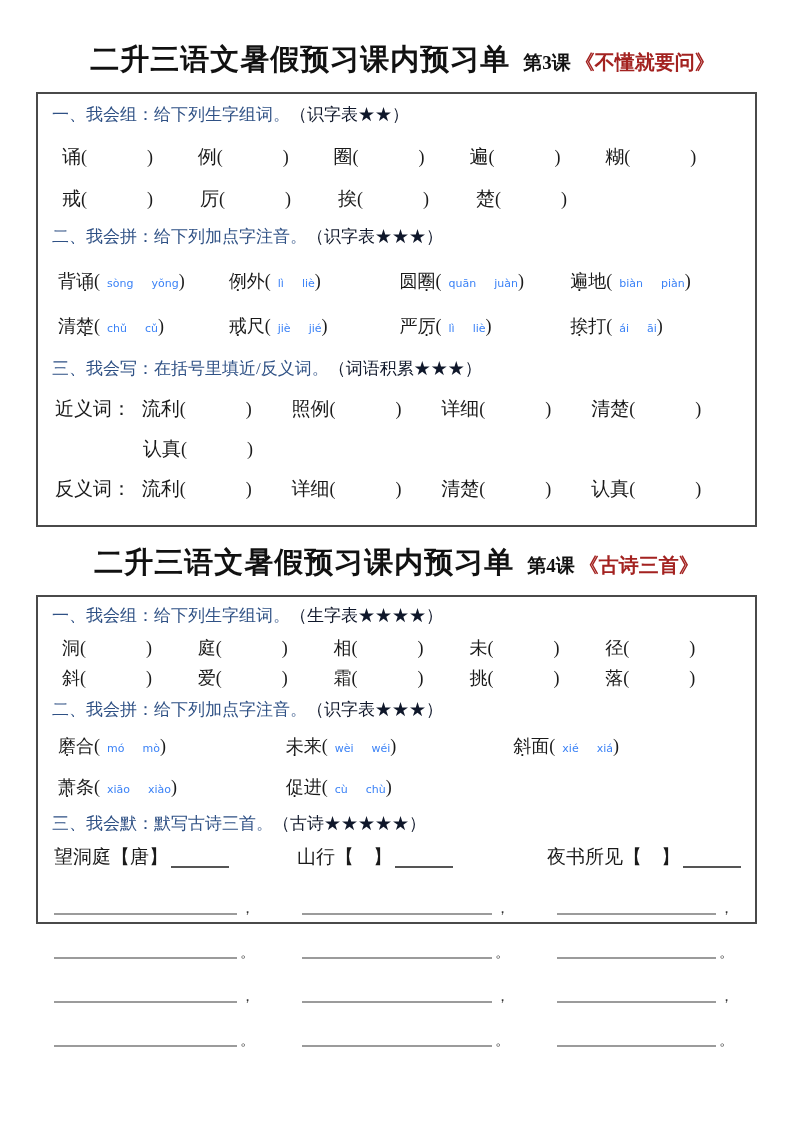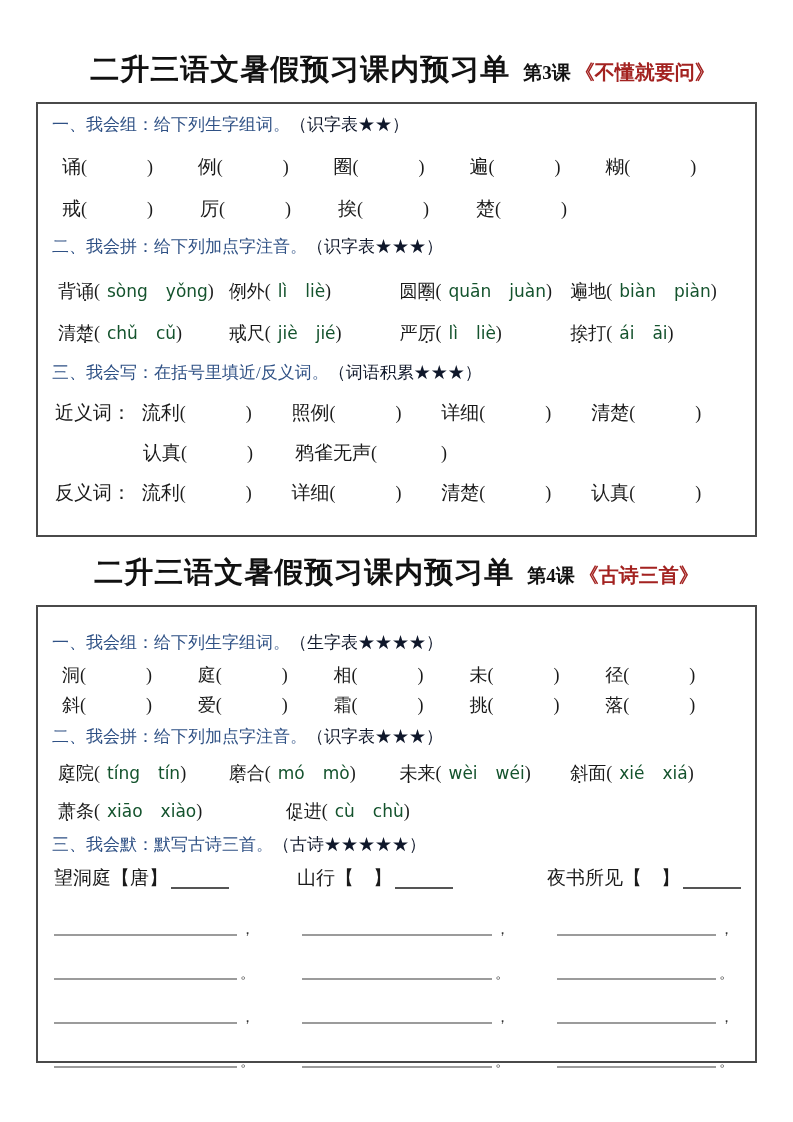--- a/index.html
+++ b/index.html
@@ -7,35 +7,35 @@
     position:relative;
     width:793px; height:1122px;
     background:#ffffff;
     font-family:"Liberation Serif","DejaVu Serif",serif;
     color:#1a1a1a;
     overflow:hidden;
     margin:0 auto;
   }
   
   .ws-title { text-align:center; white-space:nowrap; }
-  .ws-title.first { padding-top:50px;margin-left:12px; }
+  .ws-title.first { padding-top:40px;margin-left:12px; }
   .ws-title.second { margin-top:16px; }
   .t-main { font-size:29px; font-weight:bold; letter-spacing:1px; color:#111; }
   .t-lesson { font-size:19px; font-weight:bold; color:#111; margin-left:13px; }
   .t-book { font-size:20px; font-weight:bold; color:#a32220; margin-left:4px; }
 
   
   .box {
     margin:12px 36px 0 36px;
     border:2px solid #4a4a4a;
     padding:4px 14px 8px 14px;
     box-sizing:border-box;
   }
   .box.b1 { height:435px; }
-  .box.b2 { height:458px; padding-top:17px; }
+  .box.b2 { height:329px; padding-top:0; }
 
   
   .heading { font-size:17px; line-height:26px; color:#2f5185; margin-top:4px; white-space:nowrap; }
   .box.b2 .heading { margin-top:6px; }
   .heading .tag { color:#0f172a; }
 
   
   .zuci-row { display:flex; font-size:19px; line-height:26px; margin:16px 0 0 10px; }
   .zuci-item { width:138px; white-space:nowrap; }
   .box.b2 .zuci-row { margin:6px 0 0 10px; font-size:18px; }
@@ -51,23 +51,23 @@
   .word { font-weight:500; }
   .ch { display:inline-block; }
   .dotted { position:relative; }
   .dotted::after {
     content:"\2022";
     position:absolute; left:50%; bottom:-9px;
     transform:translateX(-50%);
     font-size:9px; color:#111;
   }
   .py {
-    color:#14532d;
+    color:#3b82f6;
     font-family:"DejaVu Sans","Liberation Sans",sans-serif;
-    font-size:17px; margin-left:7px;
+    font-size:11px; margin-left:7px;
   }
   .py + .py { margin-left:18px; }
   .pp { font-size:18px; }
 
   
   .syn-row { display:flex; font-size:19px; line-height:26px; margin:14px 0 0 3px; }
   .syn-label { width:88px; white-space:nowrap; }
   .fill-item { width:152px; white-space:nowrap; }
   .fill-item.wide { width:220px; }
 
@@ -138,21 +138,20 @@
     <div class="syn-row">
       <span class="syn-label">近义词：</span>
       <span class="fill-item"><span class="ch">流利</span><span class="pp">(</span><span class="blank-s"></span><span class="pp">)</span></span>
       <span class="fill-item"><span class="ch">照例</span><span class="pp">(</span><span class="blank-s"></span><span class="pp">)</span></span>
       <span class="fill-item"><span class="ch">详细</span><span class="pp">(</span><span class="blank-s"></span><span class="pp">)</span></span>
       <span class="fill-item"><span class="ch">清楚</span><span class="pp">(</span><span class="blank-s"></span><span class="pp">)</span></span>
     </div>
     <div class="syn-row">
       <span class="syn-label"></span>
       <span class="fill-item"><span class="ch">认真</span><span class="pp">(</span><span class="blank-s"></span><span class="pp">)</span></span>
-      <span class="fill-item wide"><span class="ch">鸦雀无声</span><span class="pp">(</span><span class="blank-w"></span><span class="pp">)</span></span>
     </div>
     <div class="syn-row">
       <span class="syn-label">反义词：</span>
       <span class="fill-item"><span class="ch">流利</span><span class="pp">(</span><span class="blank-s"></span><span class="pp">)</span></span>
       <span class="fill-item"><span class="ch">详细</span><span class="pp">(</span><span class="blank-s"></span><span class="pp">)</span></span>
       <span class="fill-item"><span class="ch">清楚</span><span class="pp">(</span><span class="blank-s"></span><span class="pp">)</span></span>
       <span class="fill-item"><span class="ch">认真</span><span class="pp">(</span><span class="blank-s"></span><span class="pp">)</span></span>
     </div>
   </div>
 
@@ -177,21 +176,20 @@
       <span class="zuci-item"><span class="ch">爱</span><span class="pp">(</span><span class="blank-s"></span><span class="pp">)</span></span>
       <span class="zuci-item"><span class="ch">霜</span><span class="pp">(</span><span class="blank-s"></span><span class="pp">)</span></span>
       <span class="zuci-item"><span class="ch">挑</span><span class="pp">(</span><span class="blank-s"></span><span class="pp">)</span></span>
       <span class="zuci-item"><span class="ch">落</span><span class="pp">(</span><span class="blank-s"></span><span class="pp">)</span></span>
     </div>
 
     <div class="heading">
       <span>二、我会拼：给下列加点字注音。</span><span class="tag">（识字表★★★）</span>
     </div>
     <div class="py-row">
-      <span class="py-item"><span class="word"><span class="ch"></span><span class="ch dotted">庭</span><span class="ch">院</span></span><span class="pp">(</span><span class="py">tíng</span><span class="py">tín</span><span class="pp">)</span></span>
       <span class="py-item"><span class="word"><span class="ch"></span><span class="ch dotted">磨</span><span class="ch">合</span></span><span class="pp">(</span><span class="py">mó</span><span class="py">mò</span><span class="pp">)</span></span>
       <span class="py-item"><span class="word"><span class="ch"></span><span class="ch dotted">未</span><span class="ch">来</span></span><span class="pp">(</span><span class="py">wèi</span><span class="py">wéi</span><span class="pp">)</span></span>
       <span class="py-item"><span class="word"><span class="ch"></span><span class="ch dotted">斜</span><span class="ch">面</span></span><span class="pp">(</span><span class="py">xié</span><span class="py">xiá</span><span class="pp">)</span></span>
     </div>
     <div class="py-row">
       <span class="py-item"><span class="word"><span class="ch"></span><span class="ch dotted">萧</span><span class="ch">条</span></span><span class="pp">(</span><span class="py">xiāo</span><span class="py">xiào</span><span class="pp">)</span></span>
       <span class="py-item"><span class="word"><span class="ch"></span><span class="ch dotted">促</span><span class="ch">进</span></span><span class="pp">(</span><span class="py">cù</span><span class="py">chù</span><span class="pp">)</span></span>
       <span class="py-item"></span>
     </div>
 

